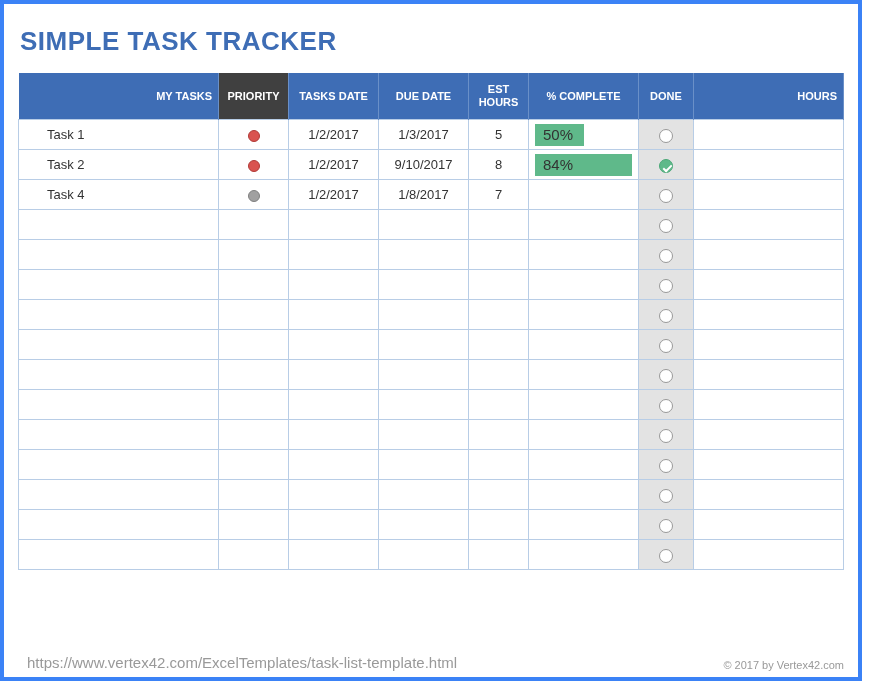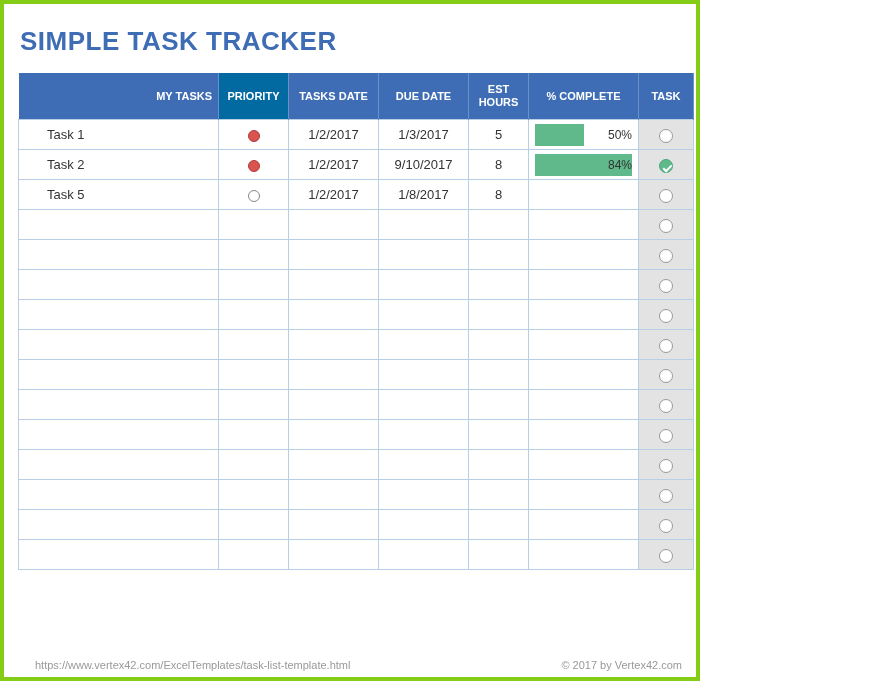--- a/index.html
+++ b/index.html
@@ -2,23 +2,23 @@
 <html><head>
 <meta charset="utf-8">
 <style>
   * { box-sizing: border-box; }
   body {
     margin: 0;
     font-family: Arial, Helvetica, sans-serif;
     background: #fff;
   }
   .frame {
-    width: 700px;
+    width: 862px;
     height: 681px;
-    border: 4px solid #84cc16;
+    border: 4px solid #3b82f6;
     background: #fff;
     position: relative;
     padding: 16px 14px 0 14px;
   }
   .title {
     color: #3e6db5;
     font-size: 26px;
     font-weight: 700;
     letter-spacing: 0.5px;
     margin: 6px 0 16px 2px;
@@ -35,21 +35,21 @@
     font-weight: 700;
     text-align: center;
     padding: 10px 6px;
     border-right: 1px solid #6a90c8;
     height: 42px;
     vertical-align: middle;
     white-space: pre-line;
     line-height: 1.2;
   }
   thead th.left { text-align: right; padding-left: 10px; }
-  thead th.pri { background: #0369a1; }
+  thead th.pri { background: #404040; }
   tbody td {
     border: 1px solid #b8cde6;
     height: 30px;
     font-size: 13px;
     color: #333;
     text-align: center;
     padding: 0 6px;
     vertical-align: middle;
     background: #fff;
   }
@@ -97,29 +97,29 @@
     display: flex;
     align-items: center;
   }
   .bar {
     height: 22px;
     background: #5fb98a;
   }
   .bar-label {
     position: absolute;
     left: 8px; right: 0;
-    text-align: right;
-    font-size: 12px;
+    text-align: left;
+    font-size: 15px;
     color: #333;
   }
   .footer {
     position: absolute;
-    left: 14px;
+    left: 6px;
     bottom: 6px;
-    font-size: 11px;
+    font-size: 15px;
     color: #999;
     padding-left: 17px;
   }
   .footer-right {
     position: absolute;
     right: 14px;
     bottom: 6px;
     font-size: 11px;
     color: #999;
   }
@@ -143,21 +143,21 @@
     </colgroup>
     <thead>
       <tr>
         <th class="left">MY TASKS</th>
         <th class="pri">PRIORITY</th>
         <th>TASKS DATE</th>
         <th>DUE DATE</th>
         <th>EST
 HOURS</th>
         <th>% COMPLETE</th>
-        <th>TASK</th>
+        <th>DONE</th>
         <th class="left">HOURS</th>
       </tr>
     </thead>
     <tbody id="tbody">
         <tr>
           <td class="left">Task 1</td>
           <td><span class="dot red"></span></td>
           <td>1/2/2017</td>
           <td>1/3/2017</td>
           <td>5</td>
@@ -179,25 +179,25 @@
           <td class="progress">
             <div class="bar-wrap">
               <div class="bar" style="width: 100%;"></div>
               <div class="bar-label">84%</div>
             </div>
           </td>
           <td class="done"><span class="donecircle checked"></span></td>
           <td class="left"></td>
         </tr>
         <tr>
-          <td class="left">Task 5</td>
-          <td><span class="dot empty"></span></td>
+          <td class="left">Task 4</td>
+          <td><span class="dot grey"></span></td>
           <td>1/2/2017</td>
           <td>1/8/2017</td>
-          <td>8</td>
+          <td>7</td>
           <td class="progress"></td>
           <td class="done"><span class="donecircle"></span></td>
           <td class="left"></td>
         </tr>
         <tr>
           <td class="left"></td>
           <td></td>
           <td></td>
           <td></td>
           <td></td>

